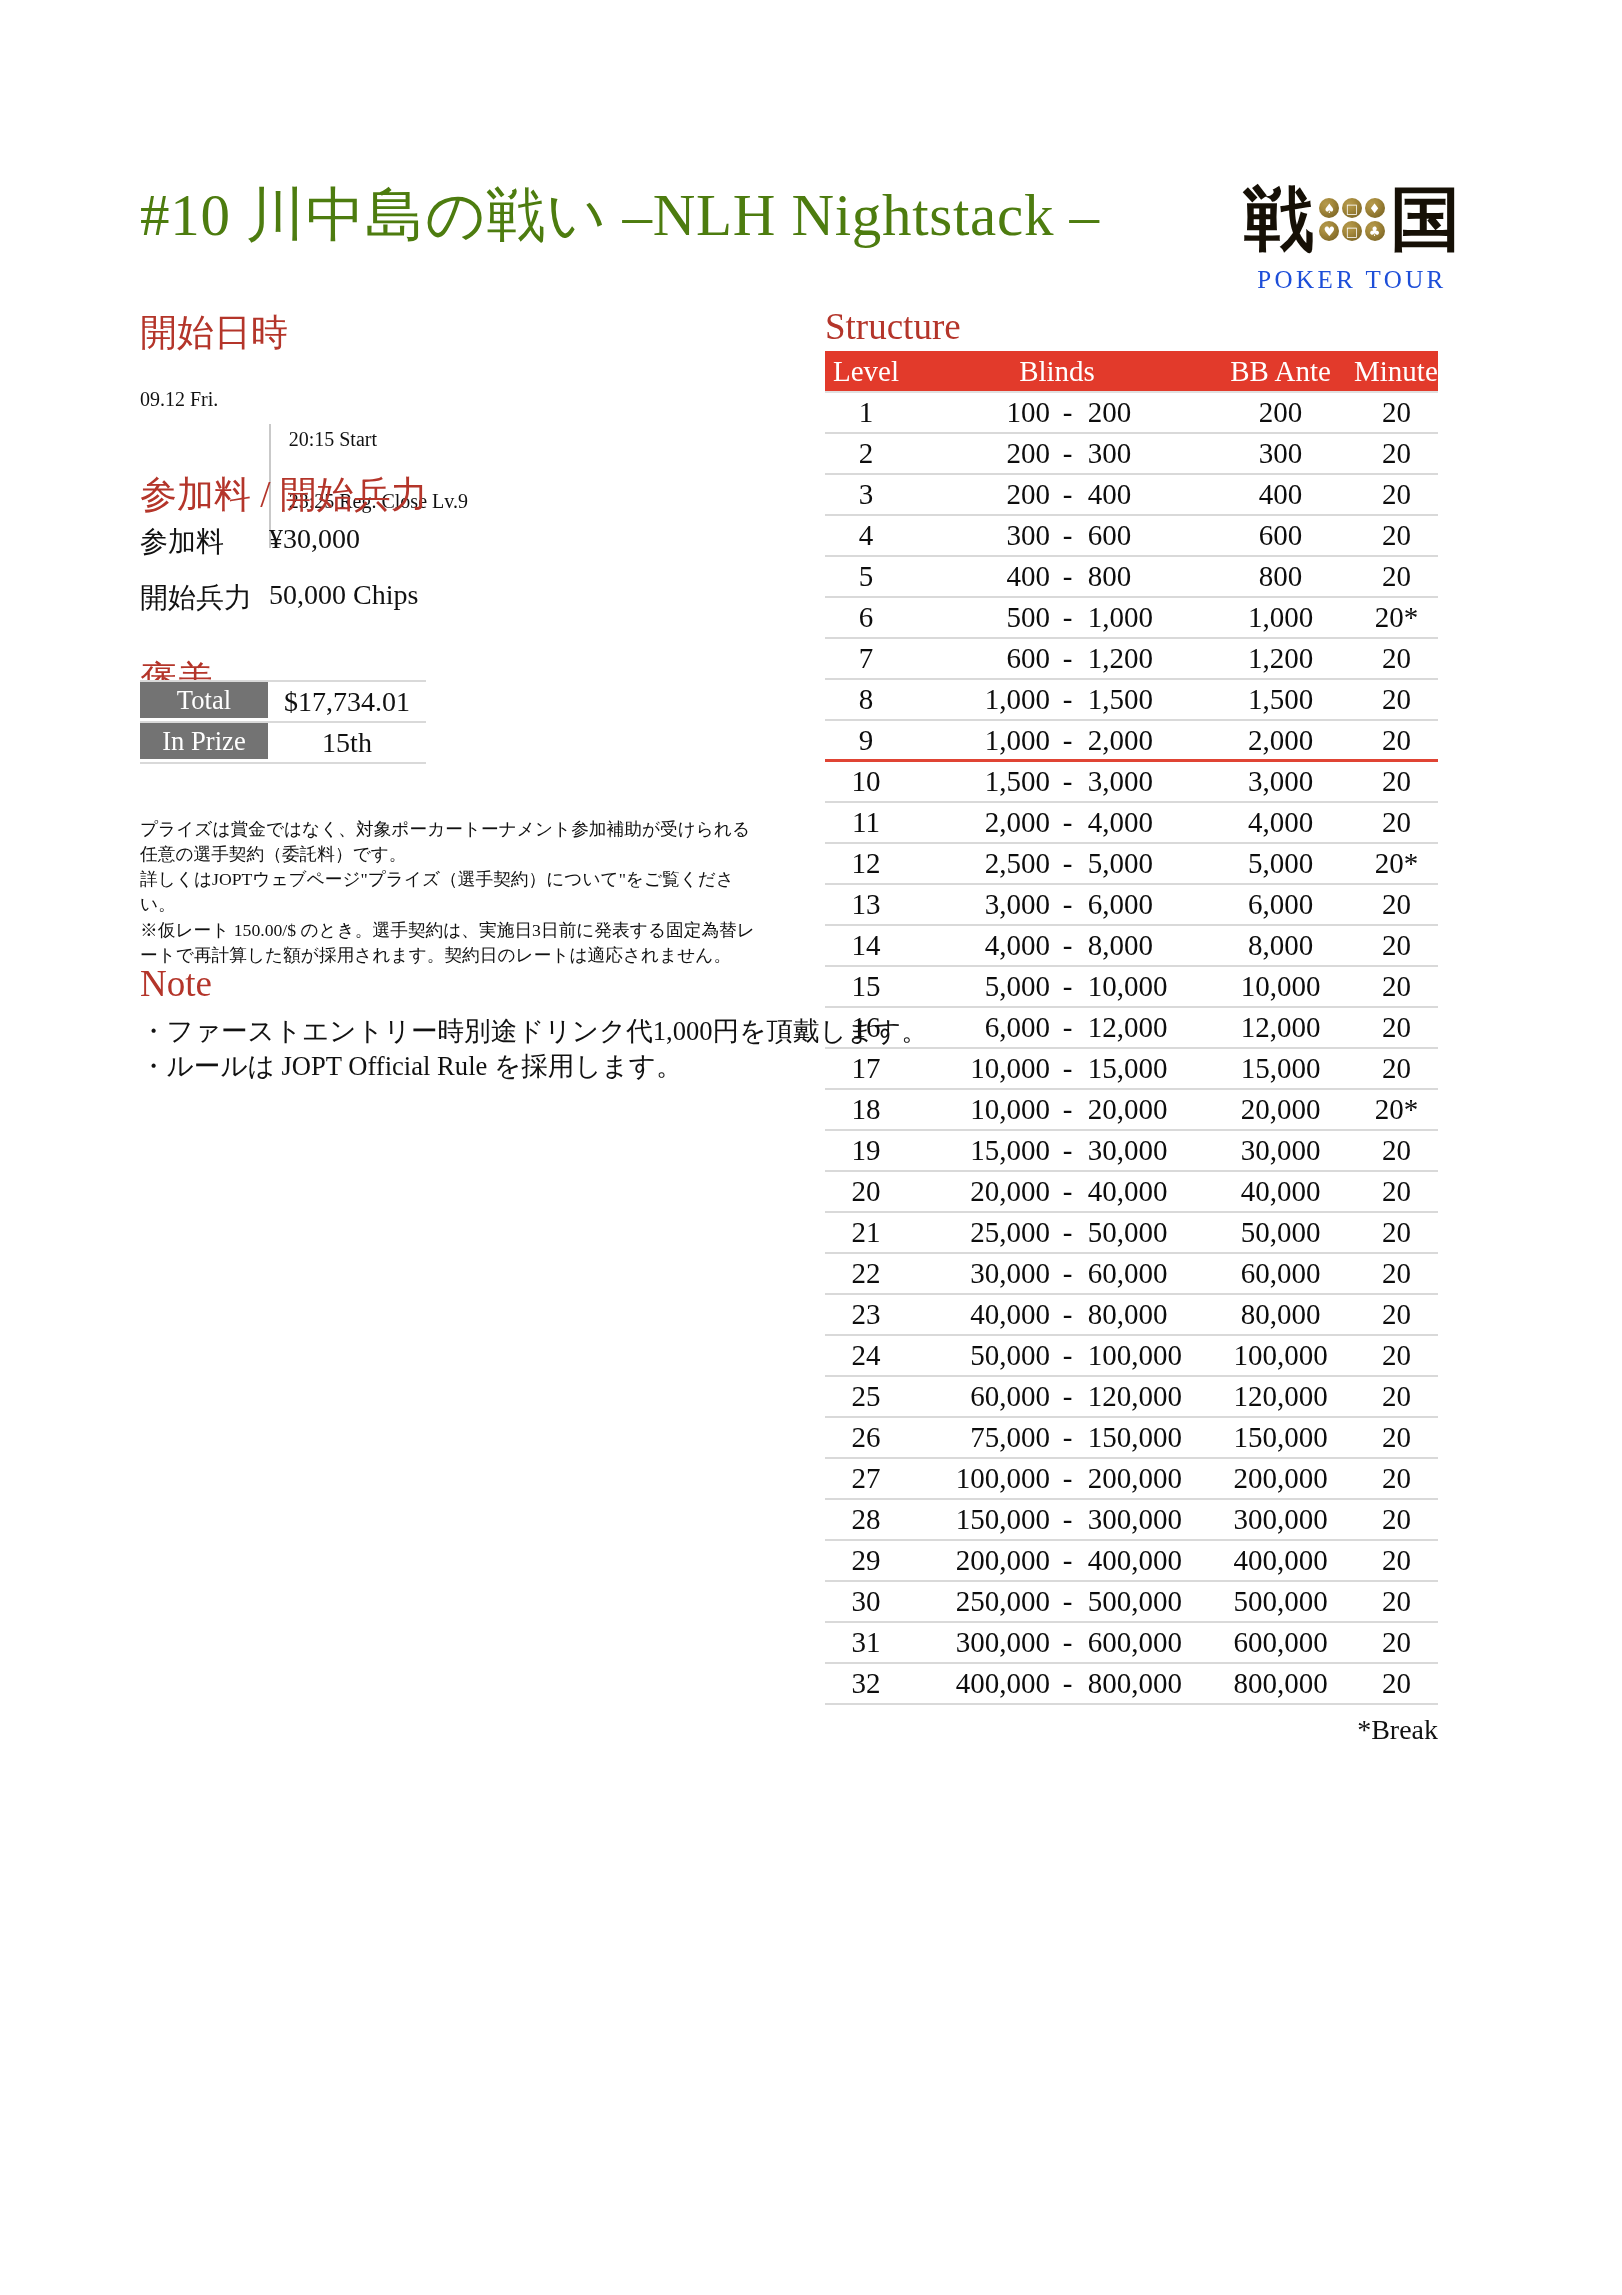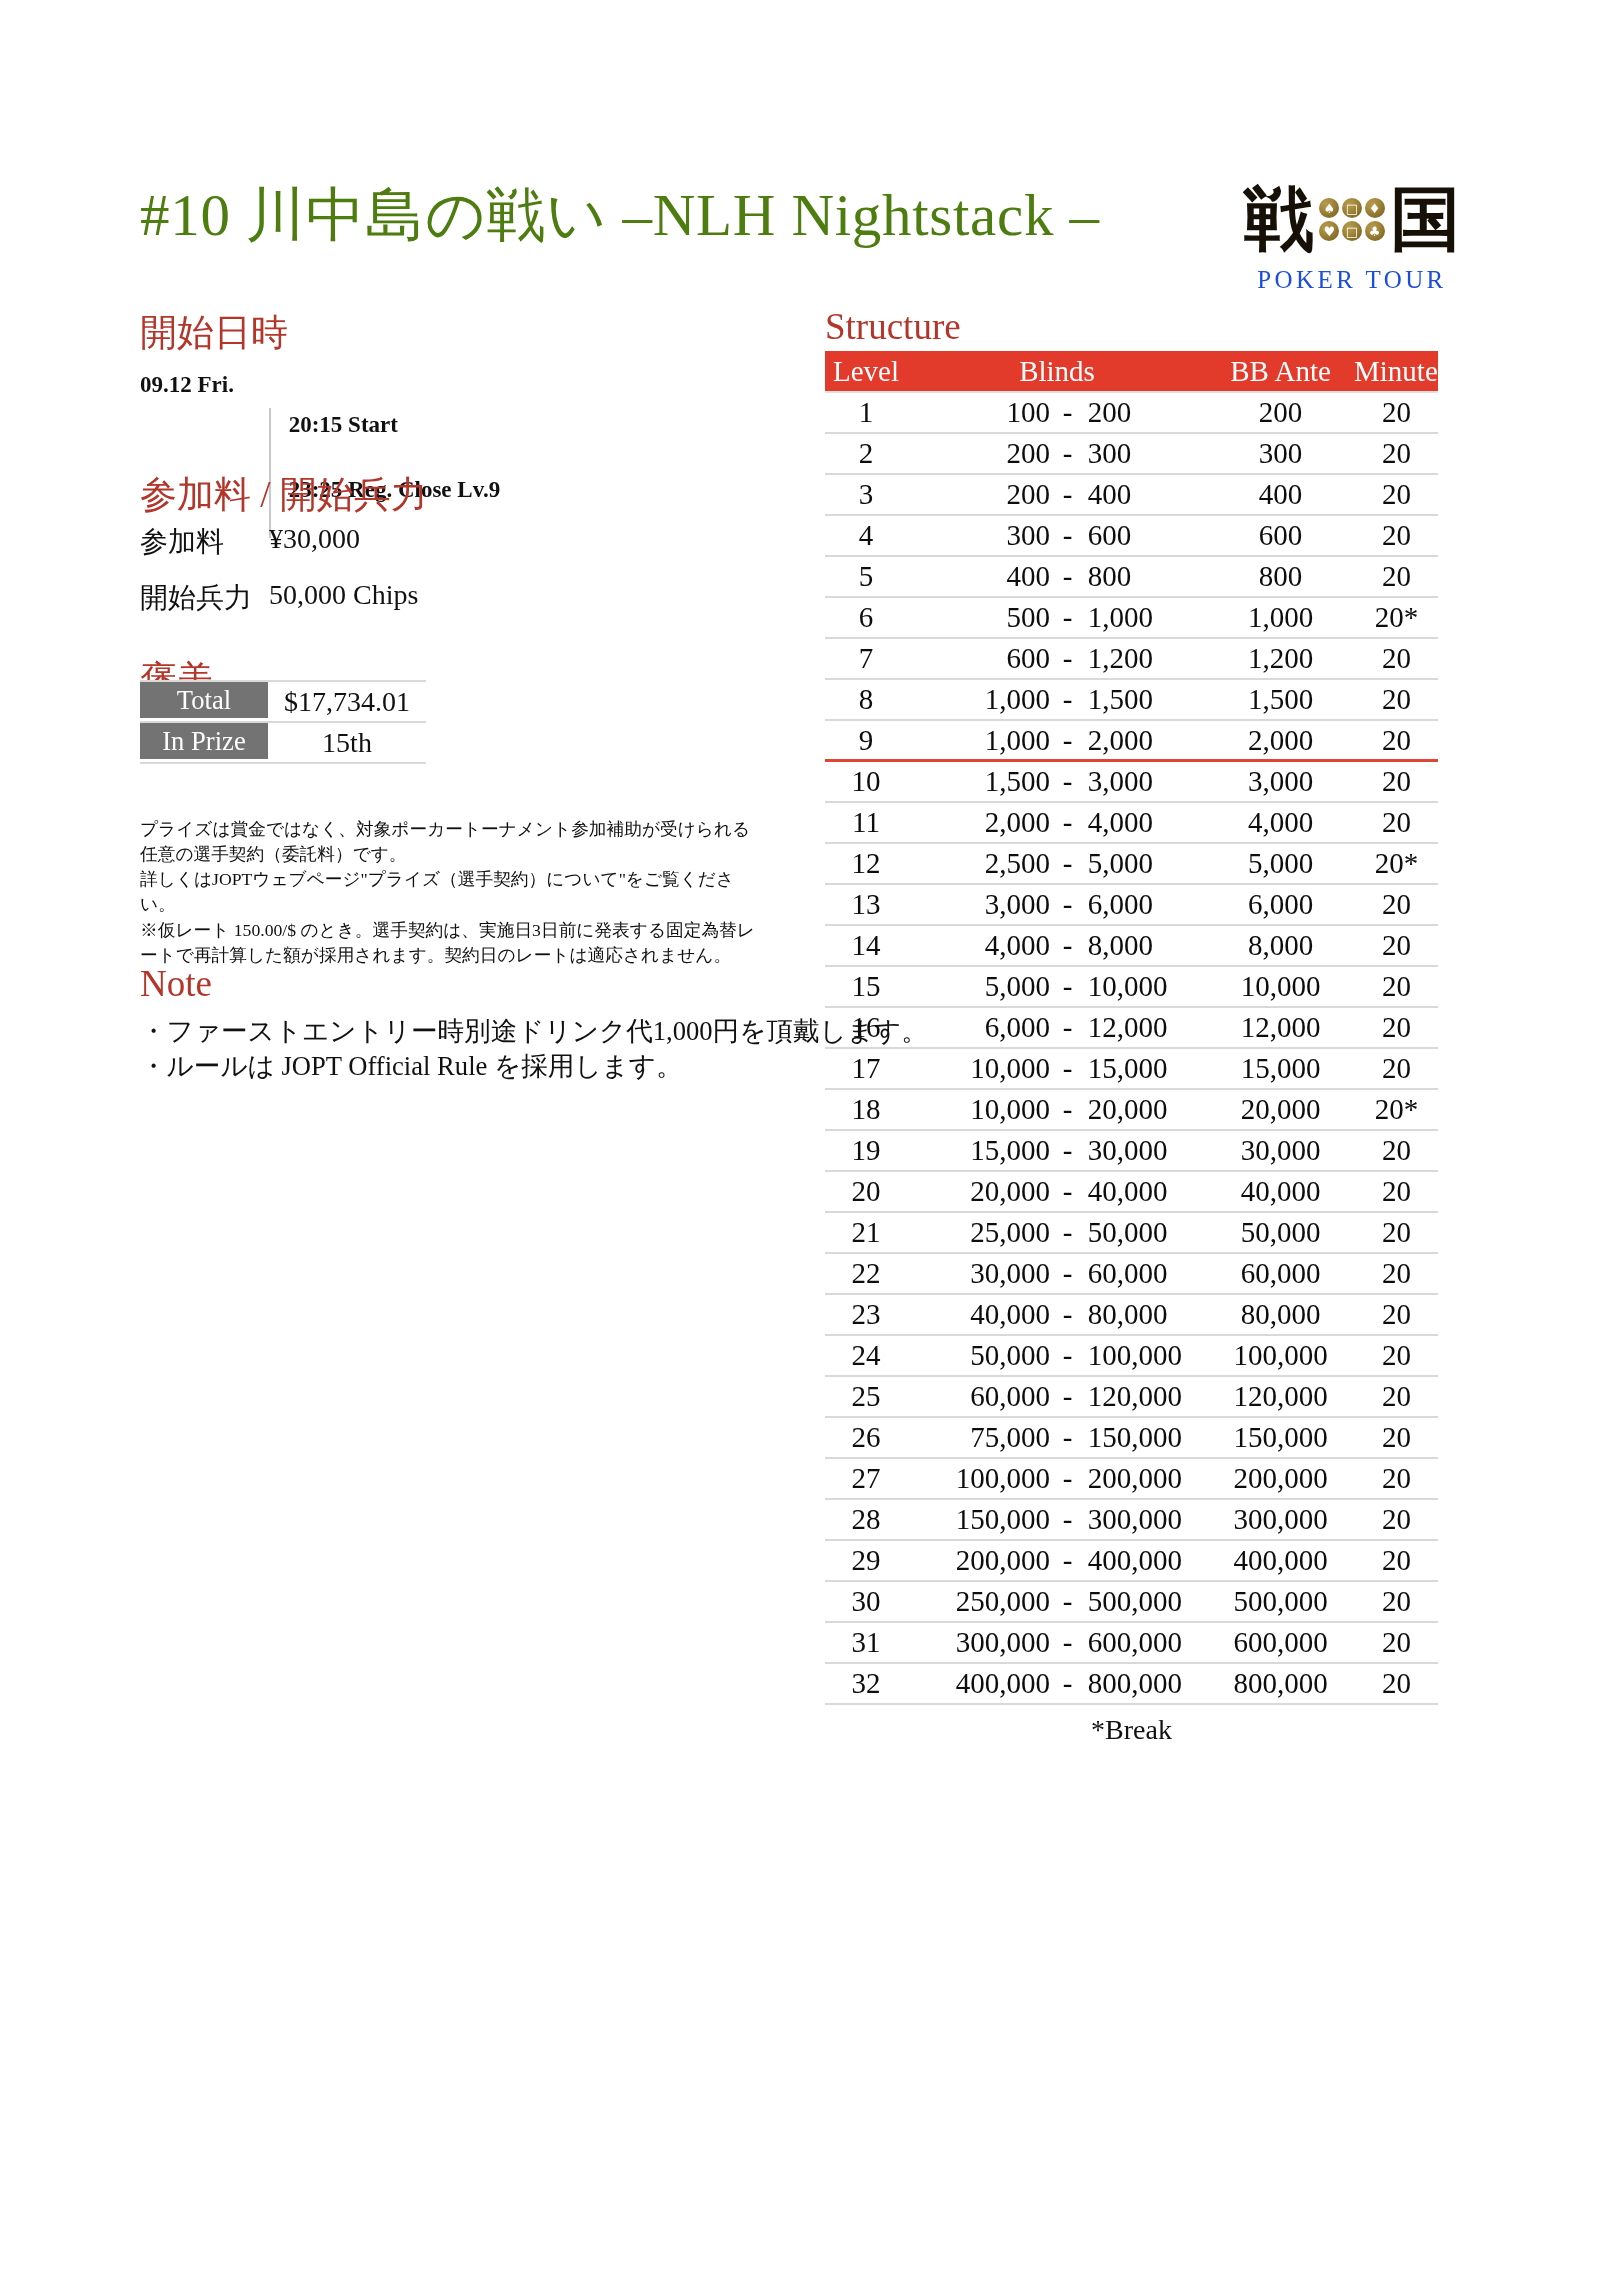--- a/index.html
+++ b/index.html
@@ -35,21 +35,21 @@
   }
   .logo-caption {
     margin-top:9.5px; font-size:25px; letter-spacing:3.4px;
     color:#1d4ed8; white-space:nowrap;
   }
 
   
   .sec-heading { position:absolute; color:#b4352a; font-size:37px; white-space:nowrap; }
 
   
-  .schedule-body { position:absolute; left:140px; top:368px; display:flex; font-size:23px;font-weight:bold; }
+  .schedule-body { position:absolute; left:140px; top:384px; display:flex; font-size:20px; }
   .schedule-date { width:129px; padding-top:4.1px; }
   .schedule-times { border-left:2px solid #c9c9c9; padding-left:17.7px; min-height:109px;margin-top:40px; }
   .schedule-times .time-line { padding-top:4.1px; margin-bottom:35px; white-space:nowrap; }
 
   
   .entry-body { position:absolute; left:140px; top:523px; font-size:28px; }
   .kv-row { display:flex; margin-bottom:17.7px; }
   .kv-label { width:129px; white-space:nowrap; }
   .kv-value { white-space:nowrap; }
 
@@ -80,21 +80,21 @@
   .s-header .hc { text-align:center; }
   .hc-blinds { grid-column:2 / span 3; }
   .s-row { height:41px; font-size:29px; border-bottom:2px solid #d9d9d9; color:#0d0d0d; }
   .s-row.reg-close { border-bottom:3.4px solid #e04434; }
   .c-level { text-align:center; }
   .c-sb { text-align:right; padding-right:4.1px; }
   .c-sep { text-align:center; }
   .c-bb { text-align:left; padding-left:6.8px; }
   .c-ante { text-align:center; }
   .c-min { text-align:center; }
-  .break-note { position:absolute; left:825px; top:1714px; width:613px; text-align:center; font-size:28px; }
+  .break-note { position:absolute; left:825px; top:1714px; width:613px; text-align:right; font-size:28px; }
 </style>
 </head>
 <body>
 
 <div class="page">
 
   <div class="doc-title">#10 川中島の戦い –NLH Nightstack –</div>
 
   <div class="logo">
     <div class="logo-row">

